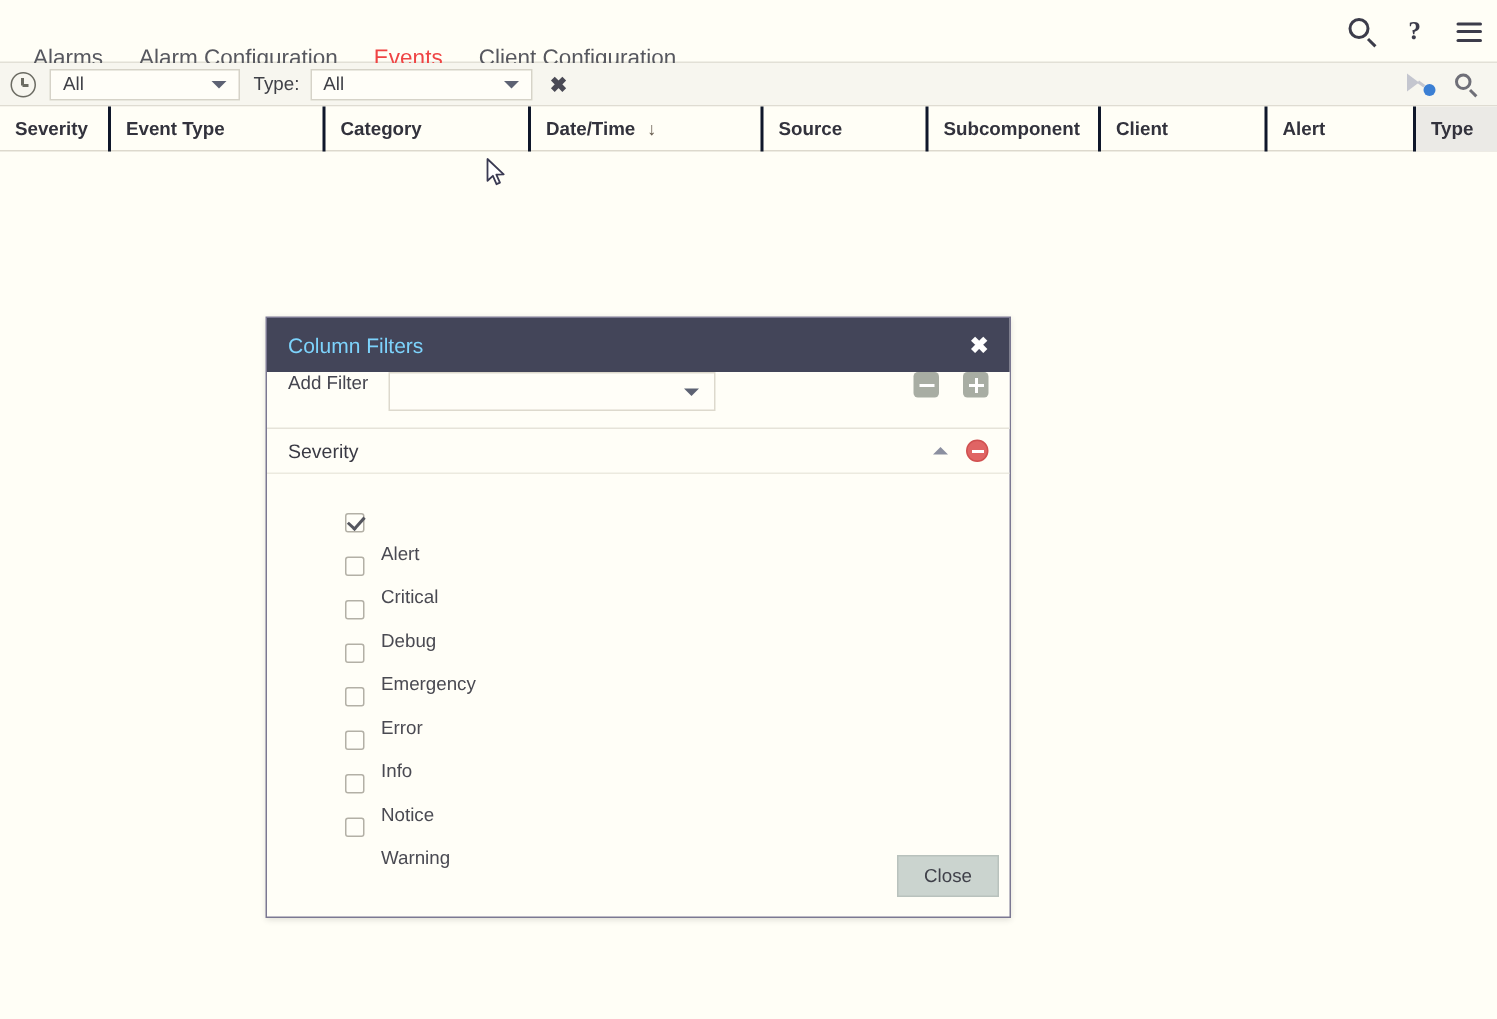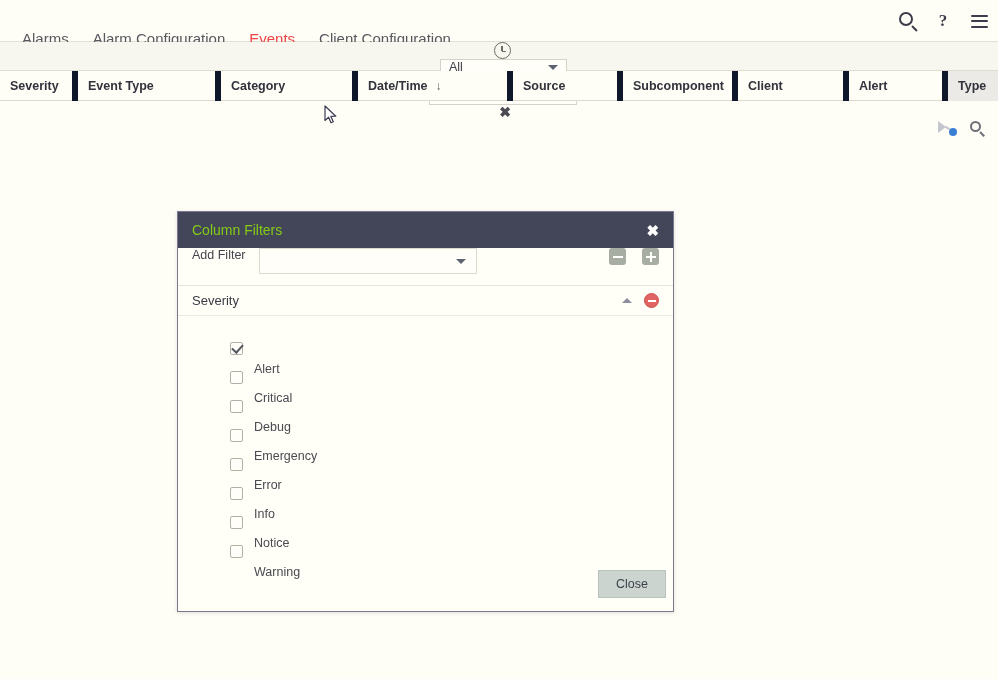--- a/index.html
+++ b/index.html
@@ -95,21 +95,20 @@
   .filterbar {
     position: absolute;
     left: 0; top: 42px;
     width: 998px;
     height: 29px;
     background: #f7f6ef;
     border-bottom: 1px solid #dfdcd2;
     box-sizing: border-box;
     display: flex;
     align-items: center;
-    flex-direction: column;
   }
   .clock-icon {
     margin-left: 7px;
     width: 17px; height: 17px;
     border: 1.6px solid #6b6b62;
     border-radius: 50%;
     position: relative;
     box-sizing: border-box;
     flex: none;
     cursor: pointer;
@@ -255,21 +254,21 @@
   }
   .colhdr {
     height: 30px;
     display: flex;
     align-items: center;
     box-sizing: border-box;
     padding-left: 10px;
     font-size: 12.5px;
     font-weight: bold;
     color: #32323c;
-    border-left: 6px solid #0f172a;
+    border-left: 2px solid #0f172a;
     cursor: pointer;
     position: relative;
     white-space: nowrap;
   }
   .colhdr:first-child { border-left: none; }
   .colhdr.hovered { background: #ebeae6; }
   .sort-arrow {
     margin-left: 8px;
     font-size: 12px;
     font-weight: normal;
@@ -290,21 +289,21 @@
   .dlg-title {
     height: 36px;
     background: #434559;
     display: flex;
     align-items: center;
     padding: 0 14px;
     box-sizing: border-box;
     cursor: move;
   }
   .dlg-title-text {
-    color: #84cc16;
+    color: #7dd3fc;
     font-size: 14px;
   }
   .dlg-close-x {
     margin-left: auto;
     color: #ffffff;
     font-size: 15px;
     font-weight: bold;
     cursor: pointer;
     line-height: 1;
   }

